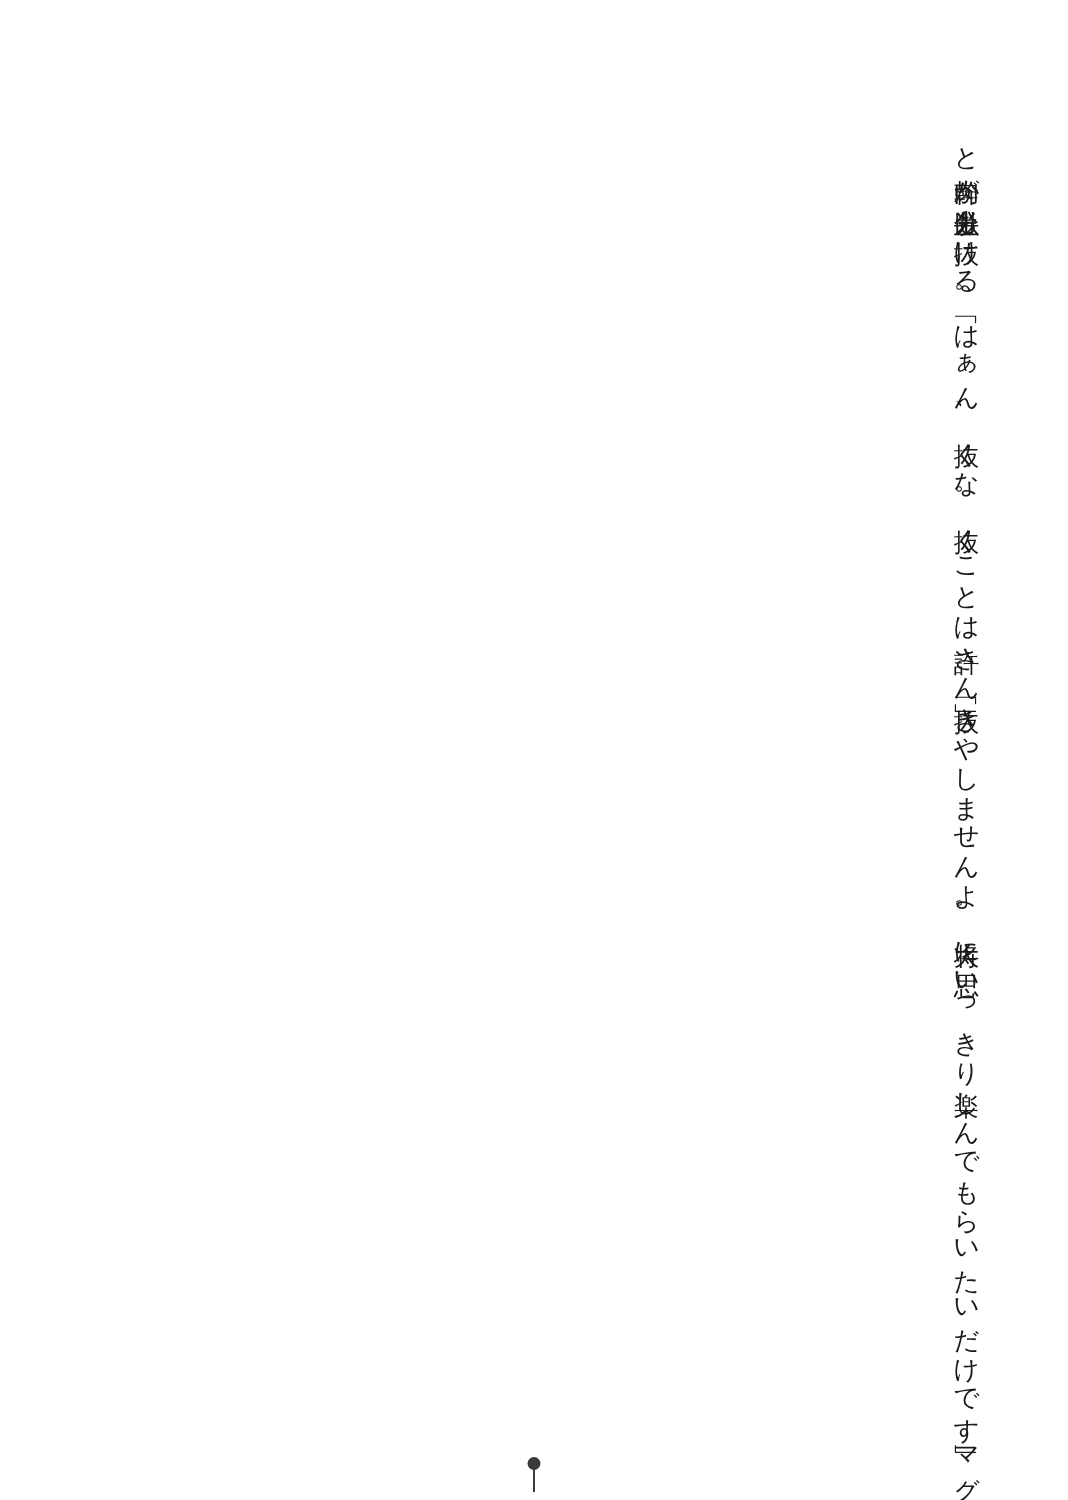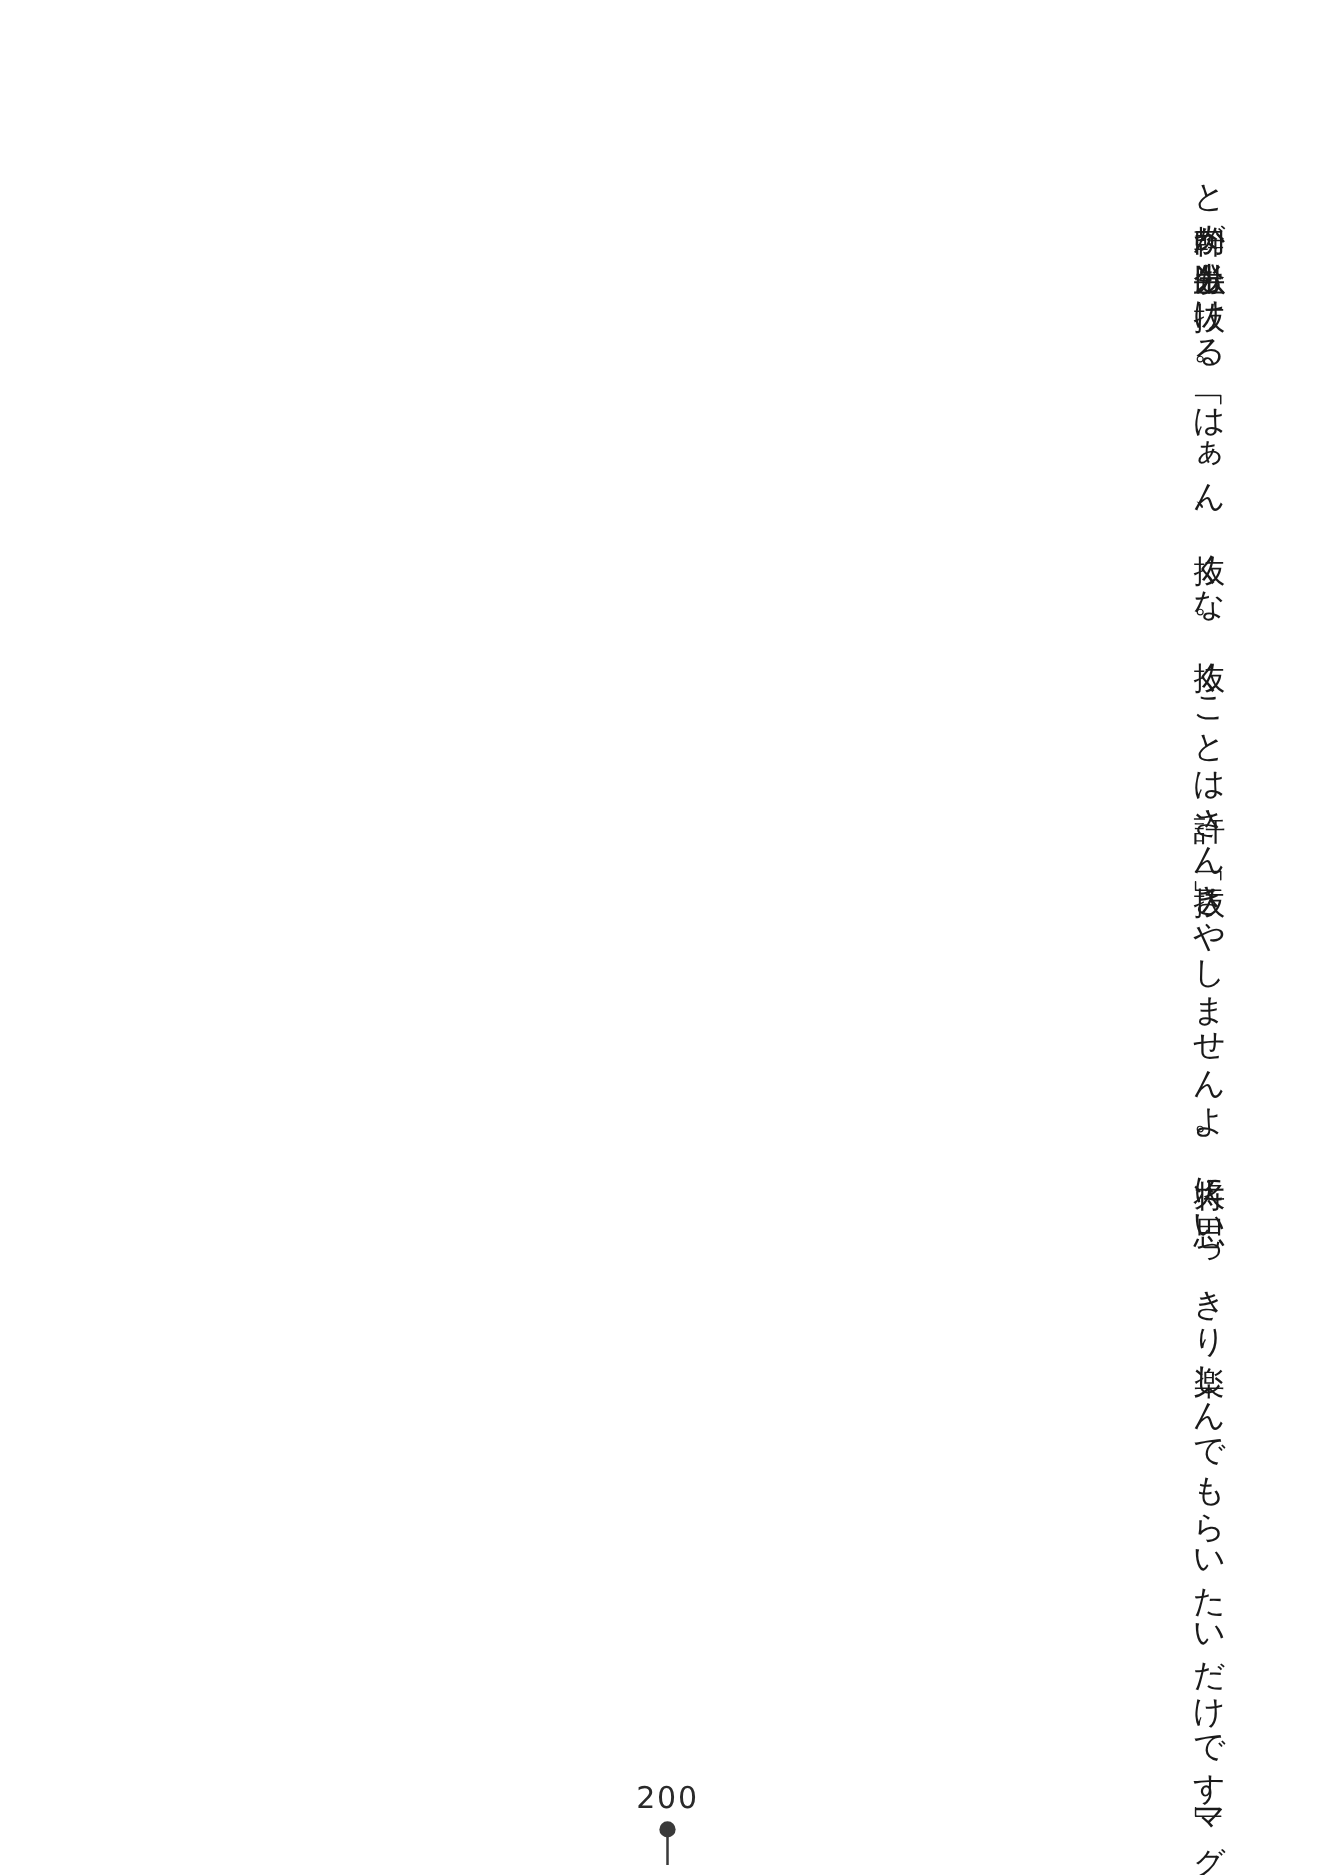--- a/index.html
+++ b/index.html
@@ -73,17 +73,16 @@
 <div class="page">
 
   <div class="text-block">
     <div class="line">と肉幹が半分以上も抜ける。</div>
     <div class="line">「はぁん、抜くな。抜くことは許さん」</div>
     <div class="line">「抜きやしませんよ。大将に思いっきり楽しんでもらいたいだけです」</div>
     <div class="line">マグナスは上腕筋の力でタイターニアを上下に動かした。逸物の切っ先は、膣奥ではな</div>
 
   </div>
 
-  <div class="page-number">200</div>
   <div class="footer-dot"></div>
   <div class="footer-mark"></div>
 
 </div>
 
 </body></html>

